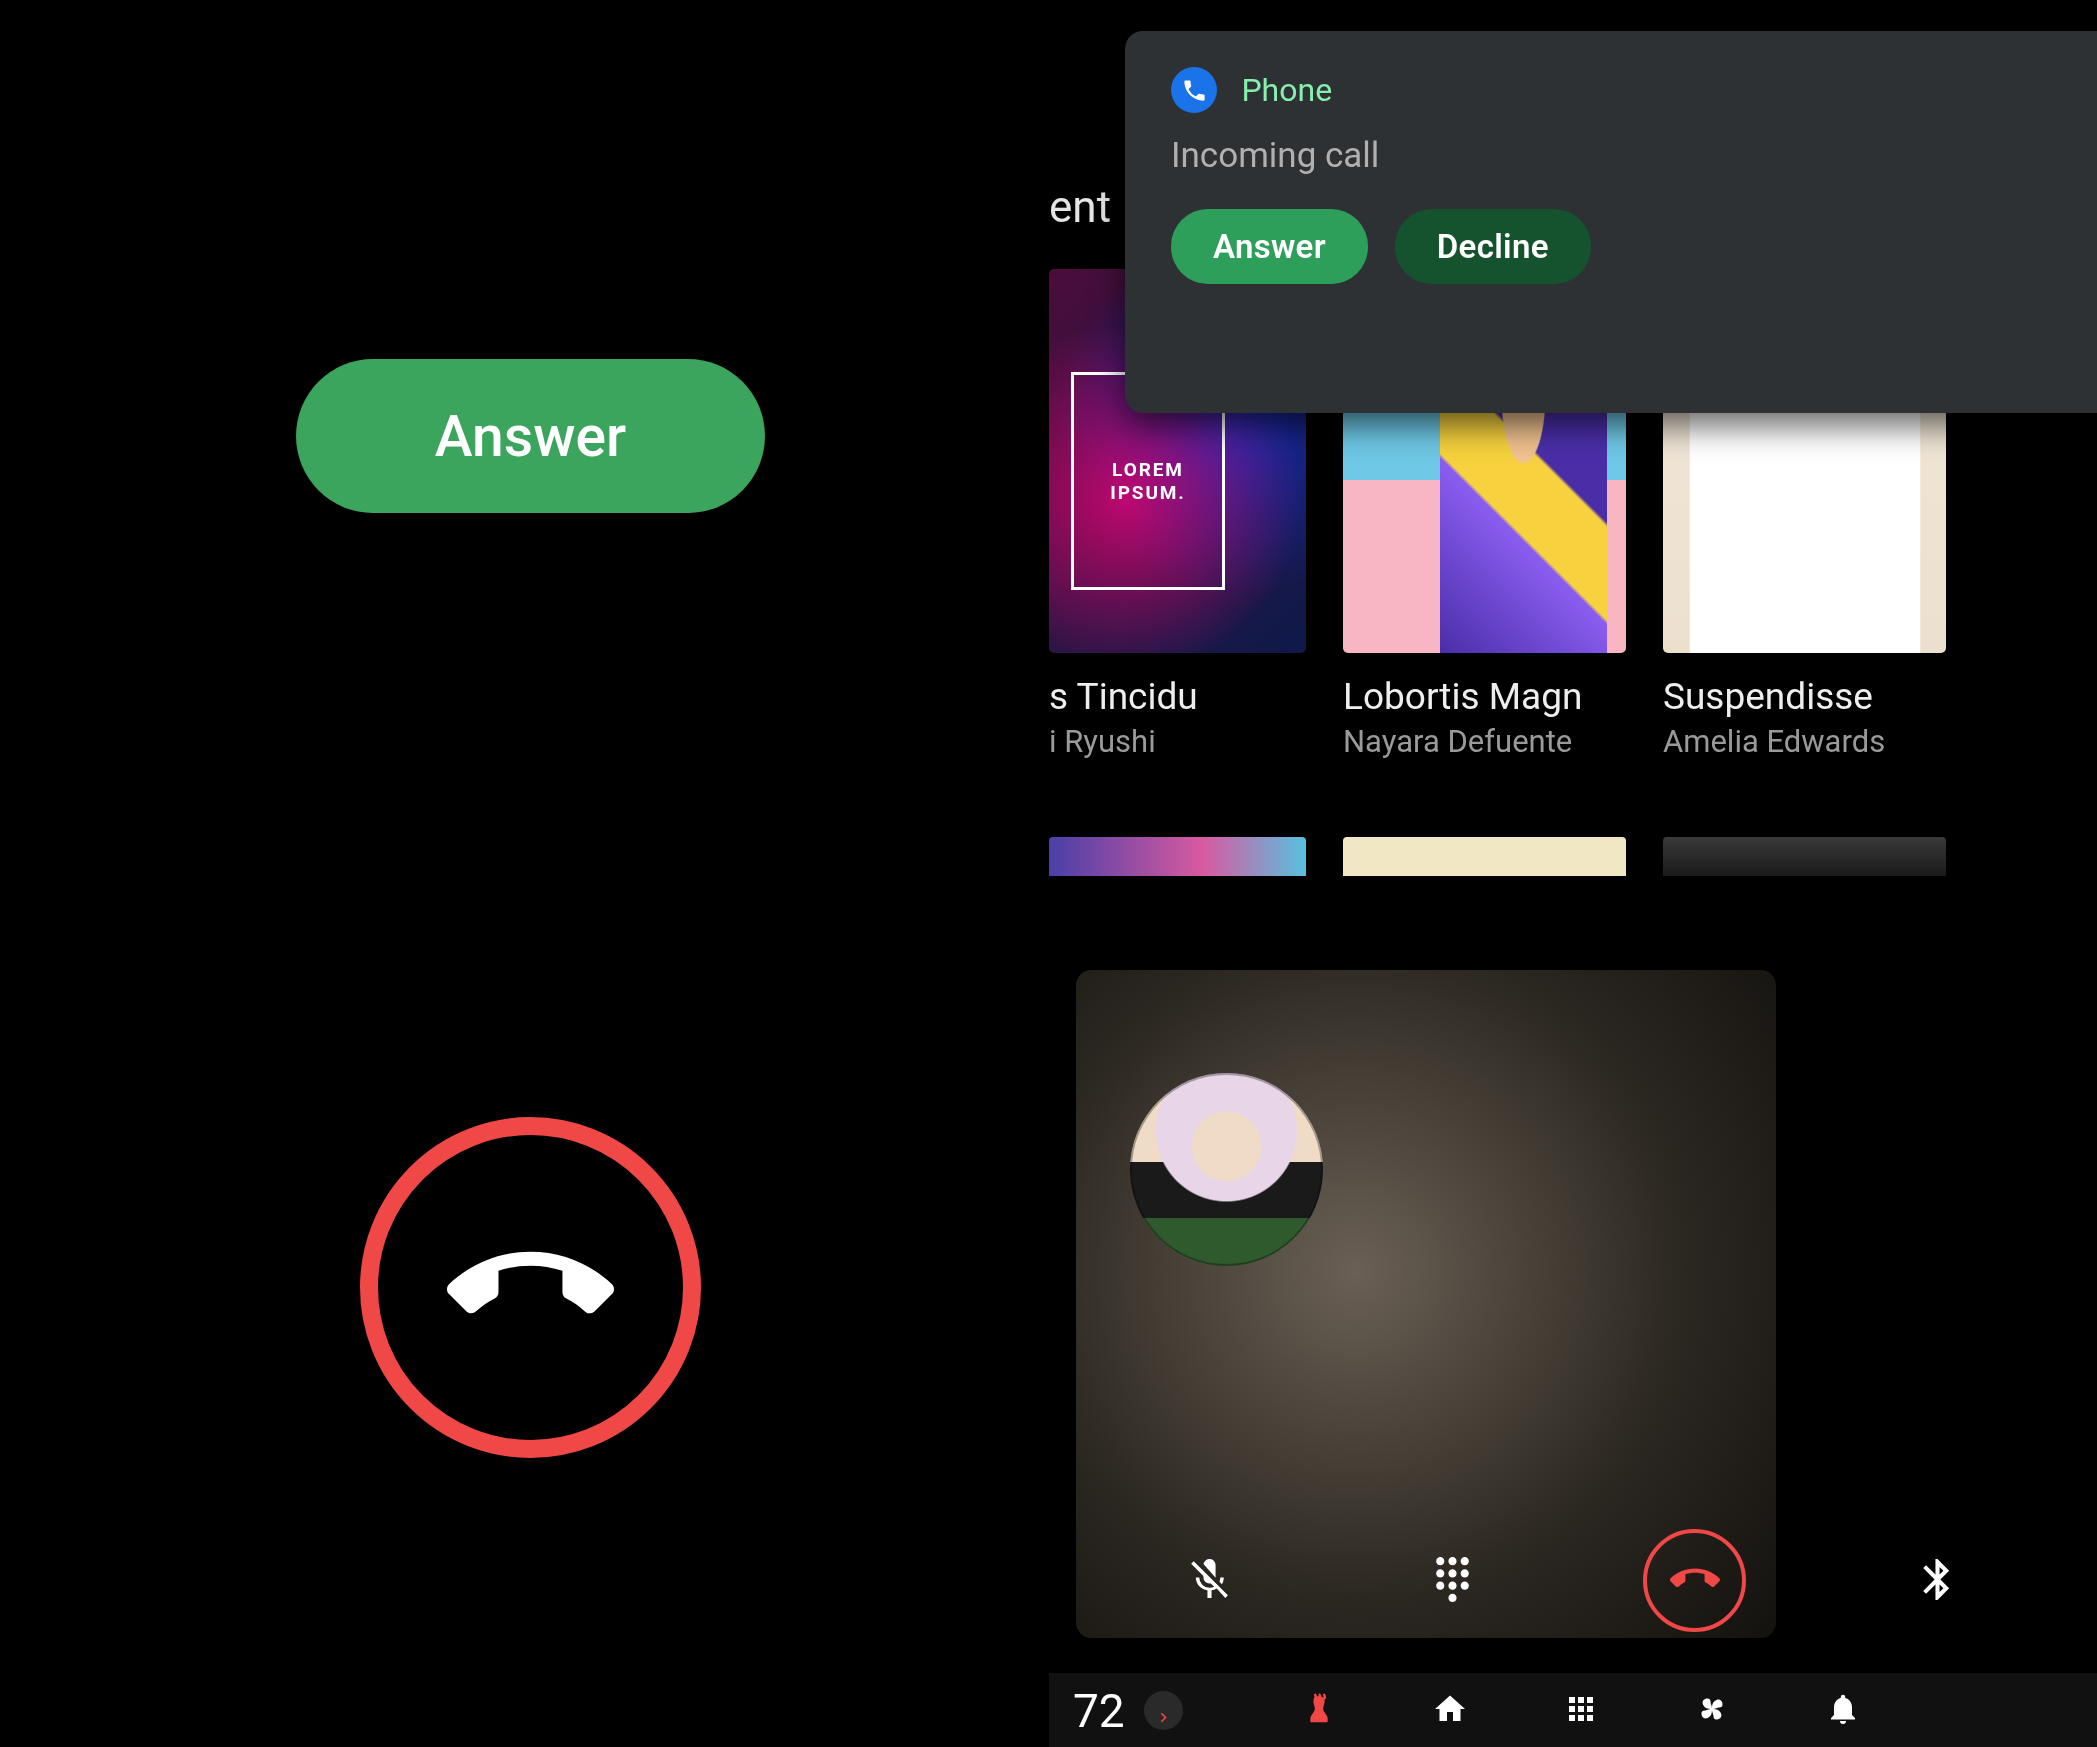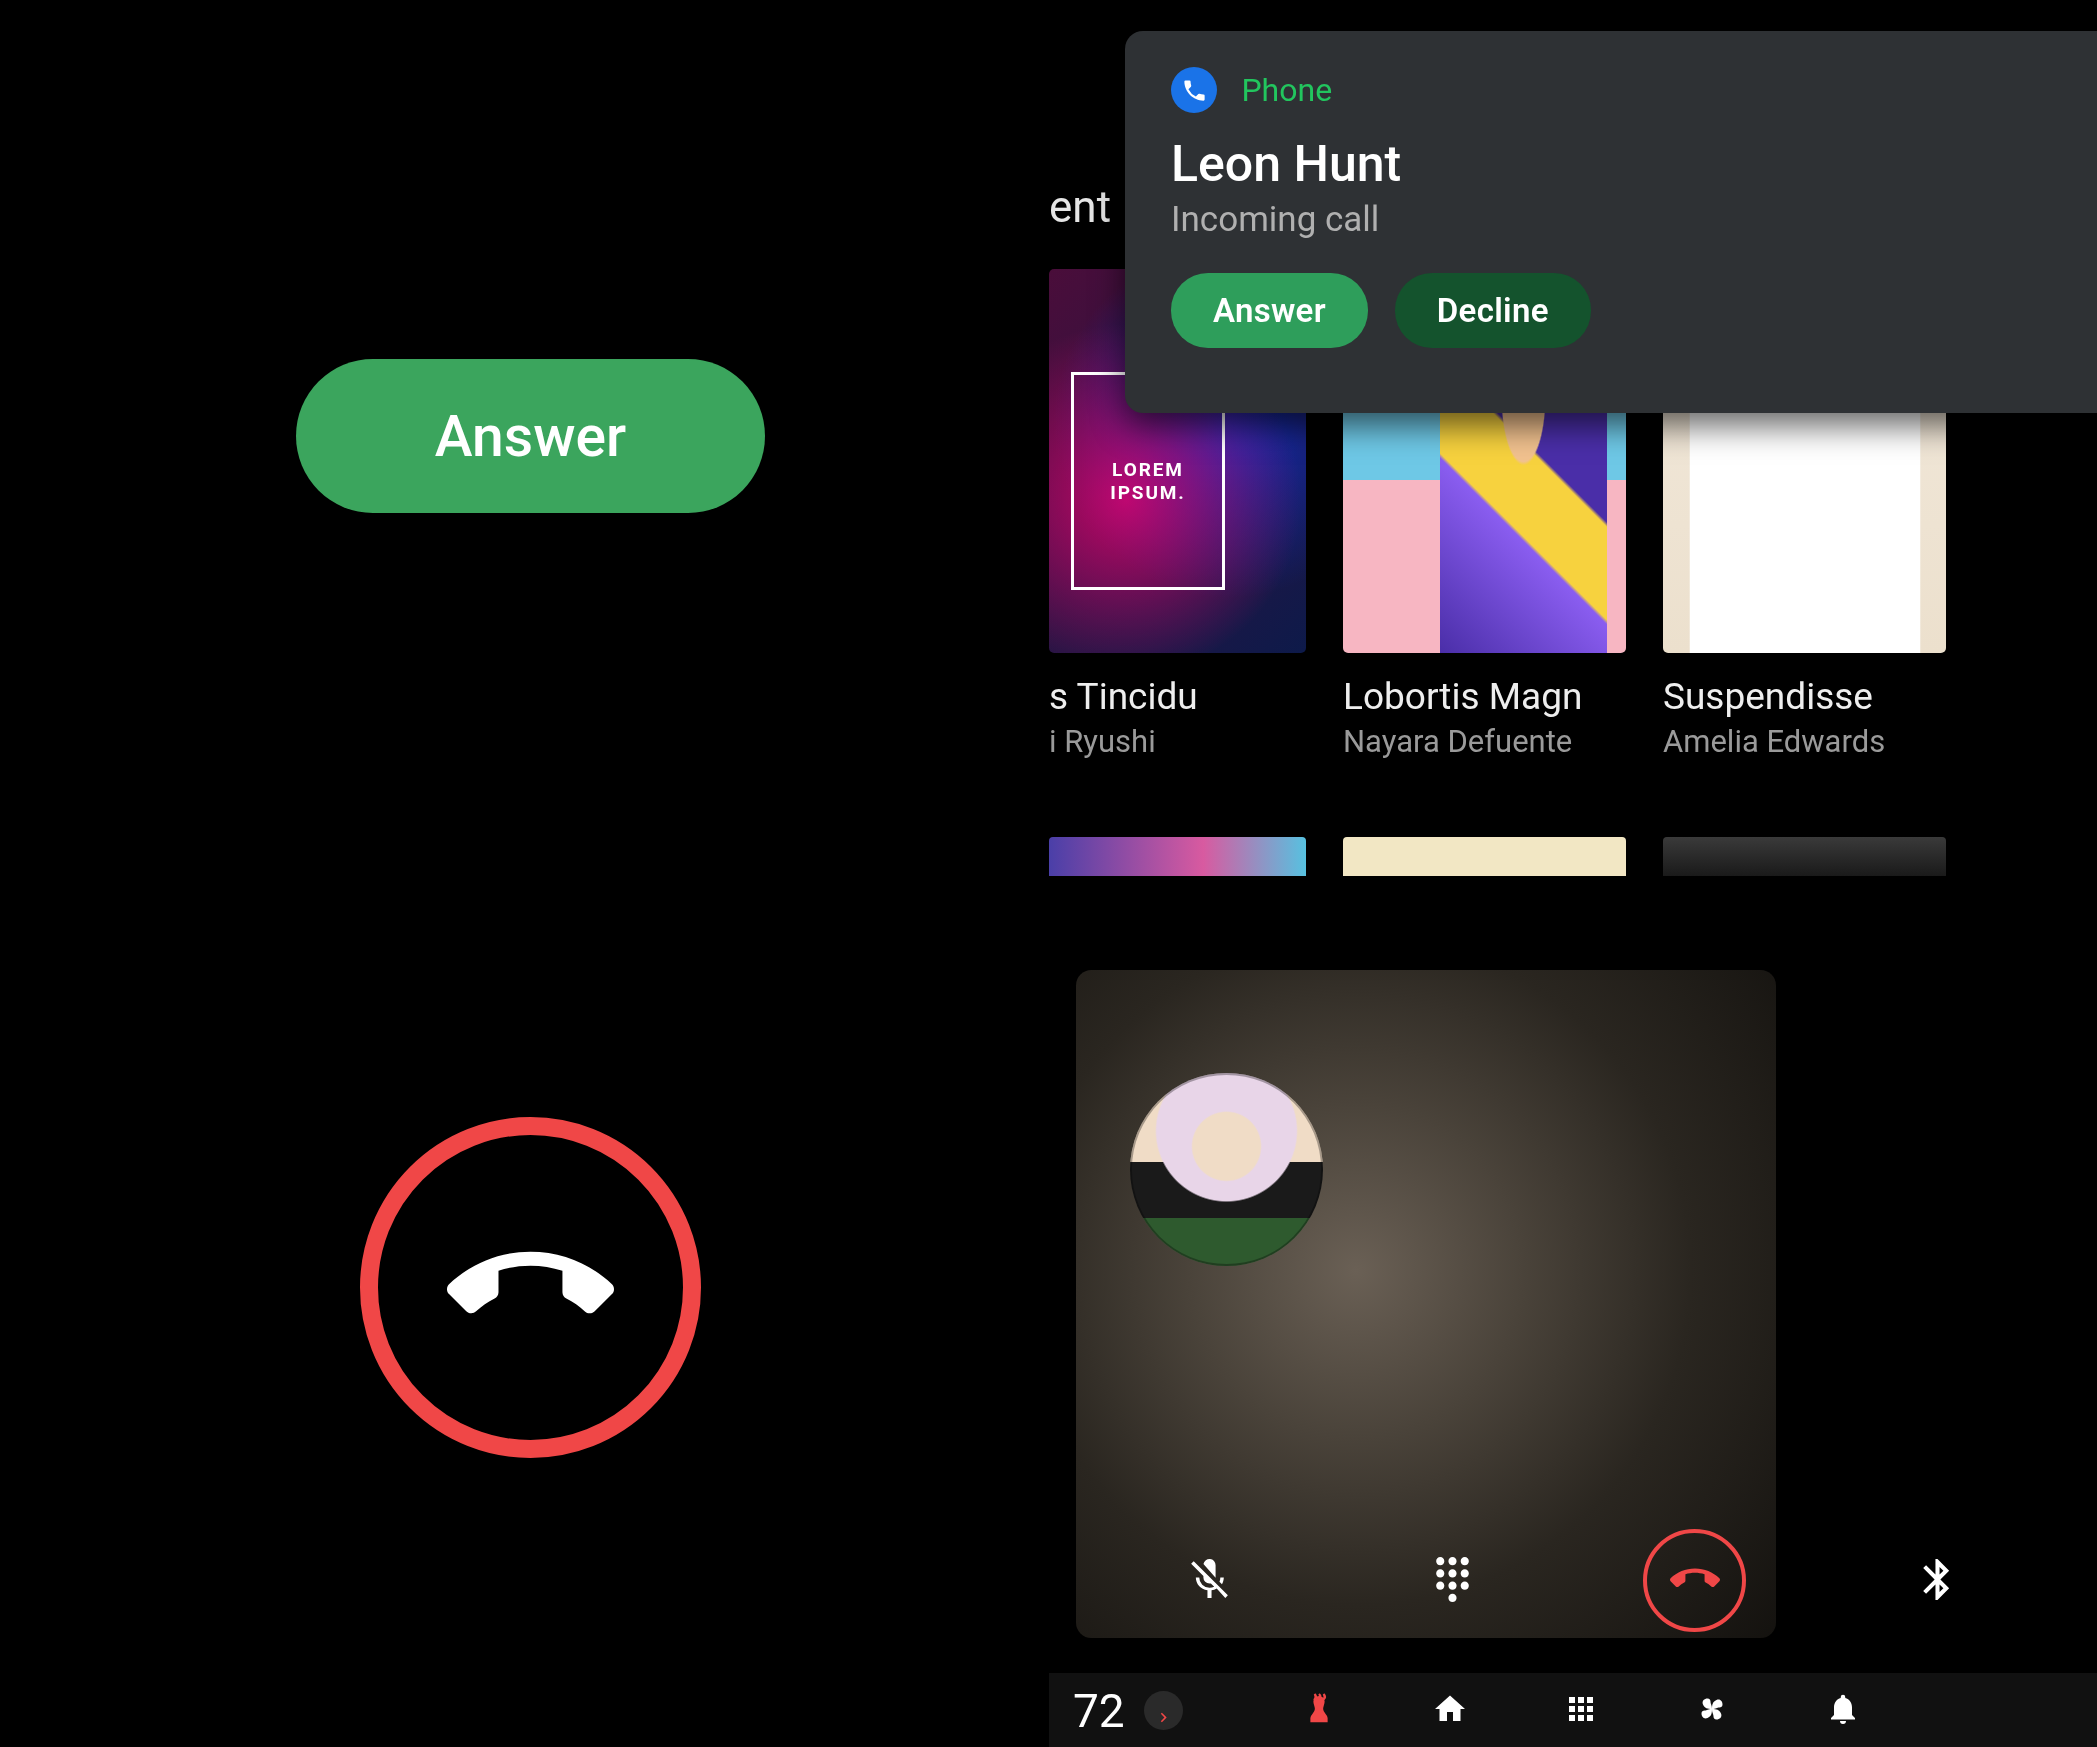--- a/index.html
+++ b/index.html
@@ -86,21 +86,21 @@
   }
   .notif-icon {
     width: 46px; height: 46px;
     border-radius: 50%;
     background: #1a73e8;
     display: flex; align-items: center; justify-content: center;
   }
   .notif-icon svg { width: 27px; height: 27px; fill: #fff; }
   .notif-app {
     font-size: 32px;
-    color: #22c55e;
+    color: #86efac;
   }
   .notif-caller {
     font-size: 50px;
     font-weight: 500;
     color: #fff;
     margin-bottom: 6.4px;
   }
   .notif-sub {
     font-size: 35px;
     color: #b0b0b0;
@@ -396,21 +396,20 @@
 
   <div class="notif">
     <div class="notif-head">
       <div class="notif-icon">
         <svg viewBox="0 0 24 24">
             <path d="M6.62 10.79a15.05 15.05 0 006.59 6.59l2.2-2.2a1 1 0 011.02-.24c1.12.37 2.33.57 3.57.57a1 1 0 011 1V20a1 1 0 01-1 1C10.85 21 3 13.15 3 4a1 1 0 011-1h3.49a1 1 0 011 1c0 1.24.2 2.45.57 3.57a1 1 0 01-.24 1.02l-2.2 2.2z"></path>
           </svg>
       </div>
       <div class="notif-app">Phone</div>
     </div>
-    <div class="notif-caller">Leon Hunt</div>
     <div class="notif-sub">Incoming call</div>
     <div class="notif-btns">
       <div class="pill-btn pill-answer">
         <span>Answer</span>
       </div>
       <div class="pill-btn pill-decline">
         <span>Decline</span>
       </div>
     </div>
   </div>

